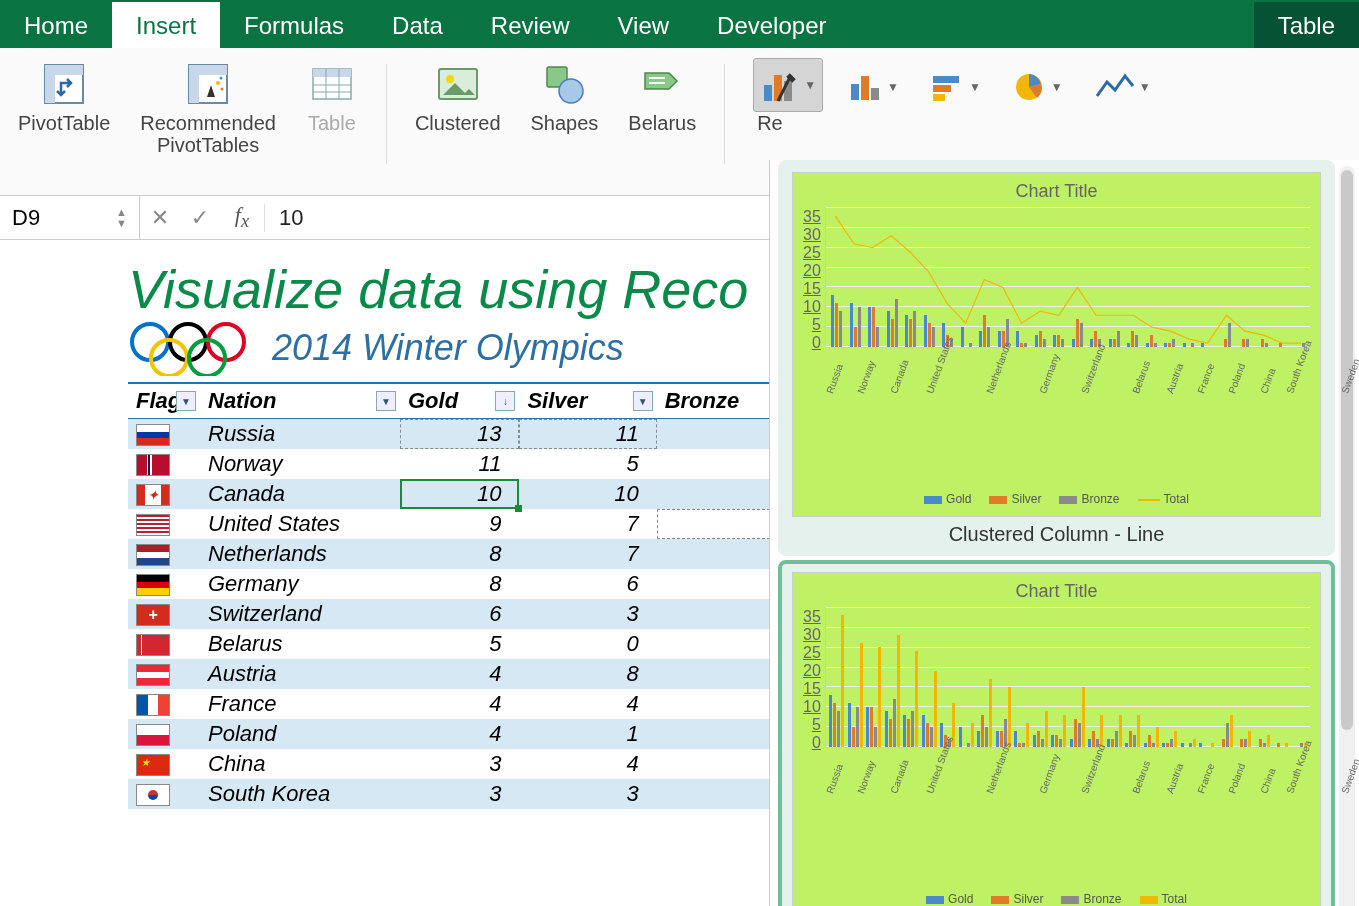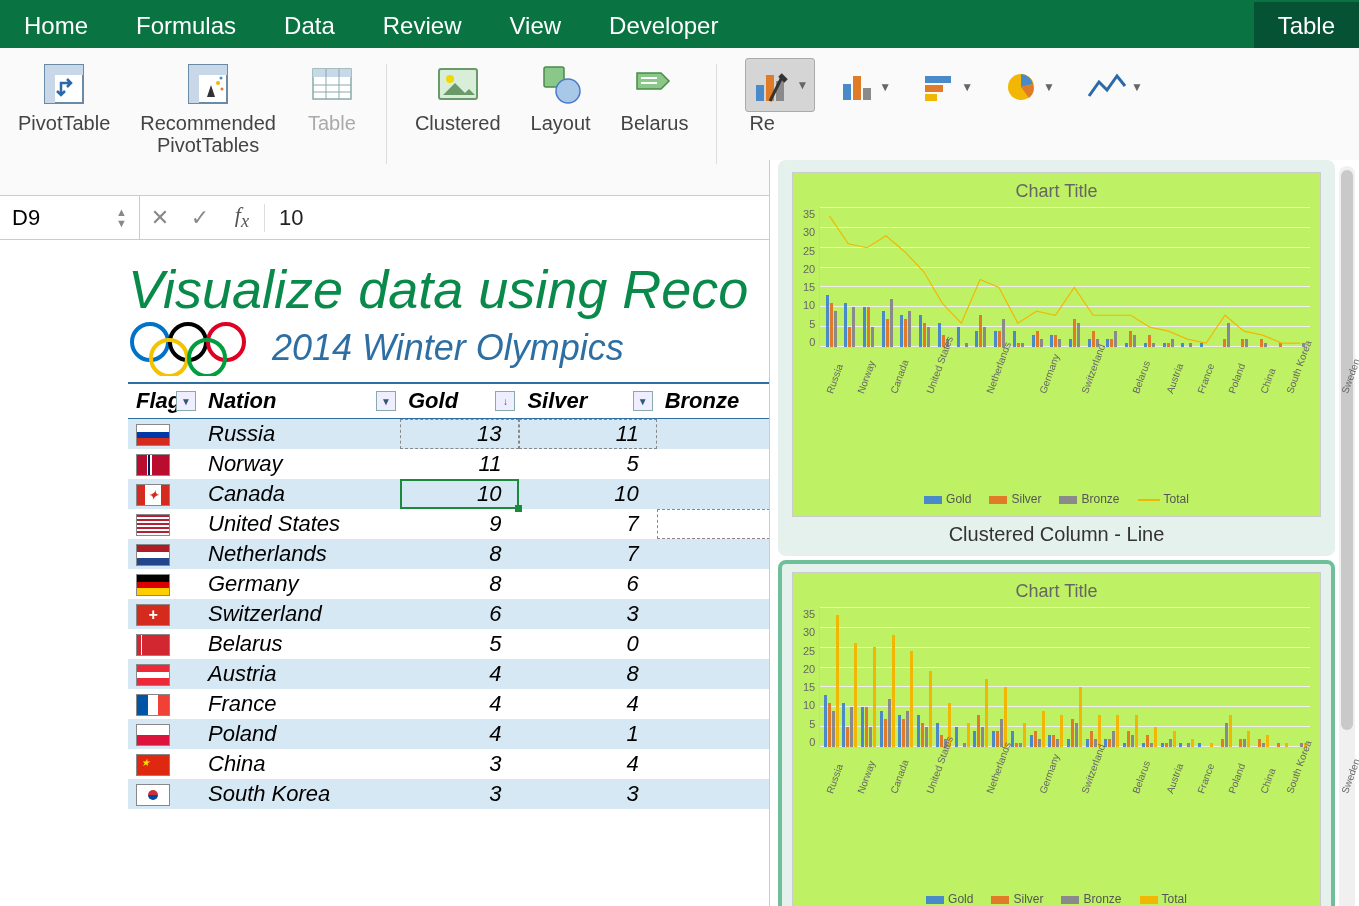--- a/index.html
+++ b/index.html
@@ -49,39 +49,40 @@
   
   .rec-panel { position:absolute; right:0; top:160px; width:590px; background:#fff; border-left:1px solid #ccc; height:760px; padding:0 24px 0 8px;}
   .rec-scroll { position:absolute; right:4px; top:6px; width:16px; bottom:6px; background:#f0f0f0; border-radius:8px;}
   .rec-scroll .thumb{ position:absolute; left:2px; right:2px; top:4px; height:560px; background:#c9c9c9; border-radius:6px;}
   .chart-card { border:4px solid transparent; border-radius:8px; padding:8px 10px 4px; margin-bottom:4px; }
   .chart-card.highlight { background:#e4f1ec; }
   .chart-card.selected { border-color:#6fbf9a; background:#e4f1ec;}
   .chart-inner { background:#bef264; border:1px solid #ccc; padding:8px 10px 6px; }
   .chart-title { text-align:center; font-size:18px; color:#666; margin-bottom:6px;}
   .chart-area { position:relative; height:170px; display:flex;}
-  .yaxis { display:flex; flex-direction:column; justify-content:space-between; font-size:11px; color:#666; text-align:right; padding-right:4px; height:140px;}
+  .yaxis { display:flex; flex-direction:column; justify-content:space-between; font-size:16px; color:#666; text-align:right; padding-right:4px; height:140px;text-decoration:underline;}
   .plot { flex:1; position:relative; height:140px; border-left:1px solid #ccc; border-bottom:1px solid #ccc;}
   .grid-line { position:absolute; left:0; right:0; height:1px; background:#eee;}
   .bars-row { position:absolute; left:0; right:0; bottom:0; top:0; display:flex; align-items:flex-end; gap:1px; padding:0 2px;}
   .bar-group { flex:1; display:flex; align-items:flex-end; gap:1px; justify-content:center; position:relative;}
   .bar { width:3px; }
   .xlabels { display:flex; margin-left:26px; }
   .xlabels span { flex:1; font-size:10px; color:#666; transform:rotate(-70deg) translate(-14px,0); transform-origin: top left; white-space:nowrap; height:64px; text-align:right;}
   .legend { display:flex; gap:18px; justify-content:center; font-size:12px; color:#555; padding:50px 0 4px;}
   .legend .sw { width:18px; height:8px; display:inline-block; margin-right:4px; vertical-align:middle;}
   .legend .ln { width:22px; height:2px; display:inline-block; margin-right:4px; vertical-align:middle;}
   .card-caption { text-align:center; font-size:20px; color:#333; padding:6px 0 2px;}
   svg.line-over { position:absolute; left:0; top:0; width:100%; height:100%; pointer-events:none;}
 </style>
 </head>
 <body>
 
 <div class="ribbon-tabs" id="ribbon-tabs">
     <div class="ribbon-tab">Home</div>
+    <div class="ribbon-tab active">Insert</div>
     <div class="ribbon-tab">Formulas</div>
     <div class="ribbon-tab">Data</div>
     <div class="ribbon-tab">Review</div>
     <div class="ribbon-tab">View</div>
     <div class="ribbon-tab">Developer</div>
     <div class="ribbon-tab table-ctx">Table</div>
   </div>
 
 <div class="ribbon-body">
   <div class="ribbon-btn">
@@ -136,21 +137,21 @@
     </div>
     <div class="ribbon-label">Clustered</div>
   </div>
   <div class="ribbon-btn">
     <div class="ribbon-icon">
       <svg width="46" height="46">
           <rect x="6" y="6" width="20" height="20" rx="2" fill="#8ac88a" stroke="#4a8a4a" stroke-width="1.5"></rect>
           <circle cx="30" cy="30" r="12" fill="#a8c8e8" stroke="#4a7ac8" stroke-width="1.5"></circle>
         </svg>
     </div>
-    <div class="ribbon-label">Layout</div>
+    <div class="ribbon-label">Shapes</div>
   </div>
   <div class="ribbon-btn">
     <div class="ribbon-icon">
       <svg width="46" height="46">
           <path d="M6 12 L30 12 L38 20 L30 28 L6 28 Z" fill="#8ac88a" stroke="#4a8a4a" stroke-width="1.5"></path>
           <line x1="10" y1="17" x2="26" y2="17" stroke="#fff" stroke-width="2"></line>
           <line x1="10" y1="22" x2="26" y2="22" stroke="#fff" stroke-width="2"></line>
         </svg>
     </div>
     <div class="ribbon-label">Belarus</div>

